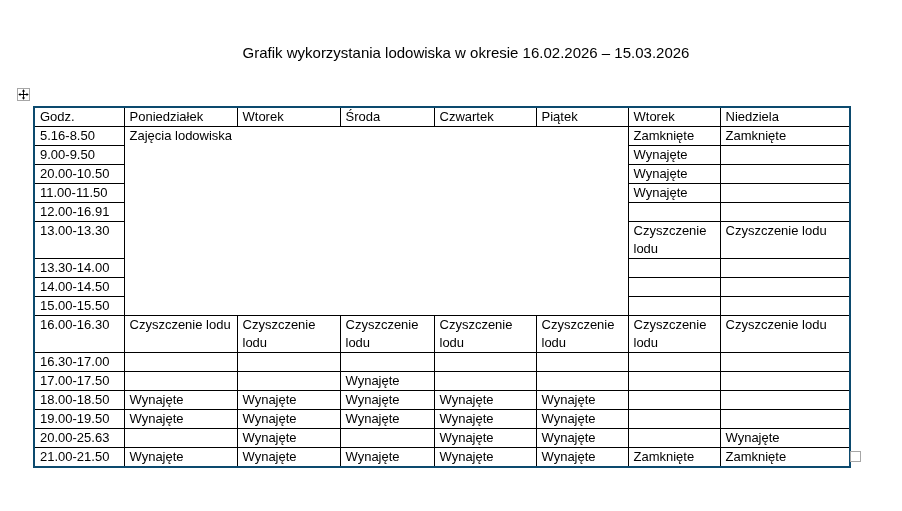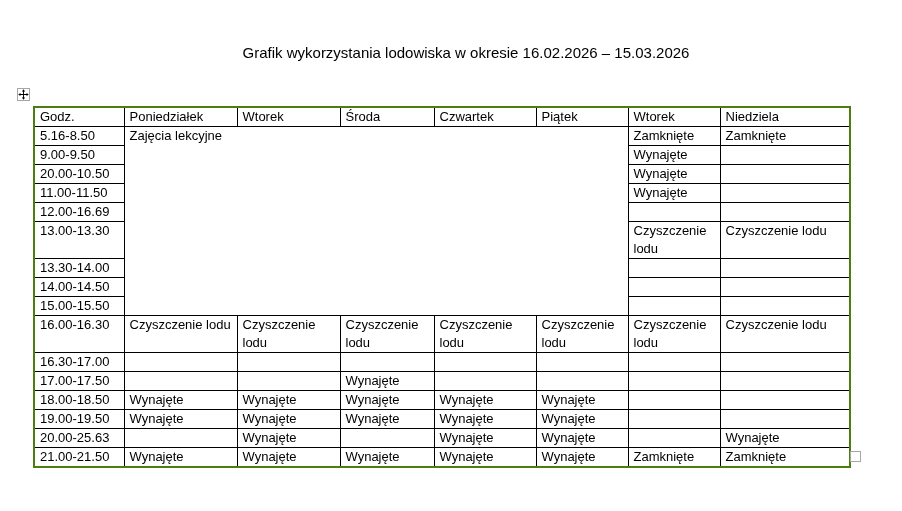--- a/index.html
+++ b/index.html
@@ -48,21 +48,21 @@
     background: #ffffff;
     cursor: nwse-resize;
   }
   table.schedule {
     position: absolute;
     left: 33px;
     top: 94px;
     width: 816px;
     table-layout: fixed;
     border-collapse: collapse;
-    border: 2px solid #4d7c0f;
+    border: 2px solid #0c4a6e;
     font-size: 13px;
     line-height: 18px;
   }
   table.schedule th,
   table.schedule td {
     border: 1px solid #000000;
     font-weight: normal;
     text-align: left;
     vertical-align: top;
     padding: 0 4px 0 5px;
@@ -110,41 +110,41 @@
       <th>Poniedziałek</th>
       <th>Wtorek</th>
       <th>Środa</th>
       <th>Czwartek</th>
       <th>Piątek</th>
       <th>Wtorek</th>
       <th>Niedziela</th>
     </tr>
     <tr class="r18">
       <td>5.16-8.50</td>
-      <td class="lessons" rowspan="9" colspan="5">Zajęcia lekcyjne</td>
+      <td class="lessons" rowspan="9" colspan="5">Zajęcia lodowiska</td>
       <td>Zamknięte</td>
       <td>Zamknięte</td>
     </tr>
     <tr class="r18">
       <td>9.00-9.50</td>
       <td>Wynajęte</td>
       <td></td>
     </tr>
     <tr class="r19">
       <td>20.00-10.50</td>
       <td>Wynajęte</td>
       <td></td>
     </tr>
     <tr class="r19">
       <td>11.00-11.50</td>
       <td>Wynajęte</td>
       <td></td>
     </tr>
     <tr class="r19">
-      <td>12.00-16.69</td>
+      <td>12.00-16.91</td>
       <td></td>
       <td></td>
     </tr>
     <tr class="r37">
       <td>13.00-13.30</td>
       <td>Czyszczenie lodu</td>
       <td>Czyszczenie lodu</td>
     </tr>
     <tr class="r18">
       <td>13.30-14.00</td>

